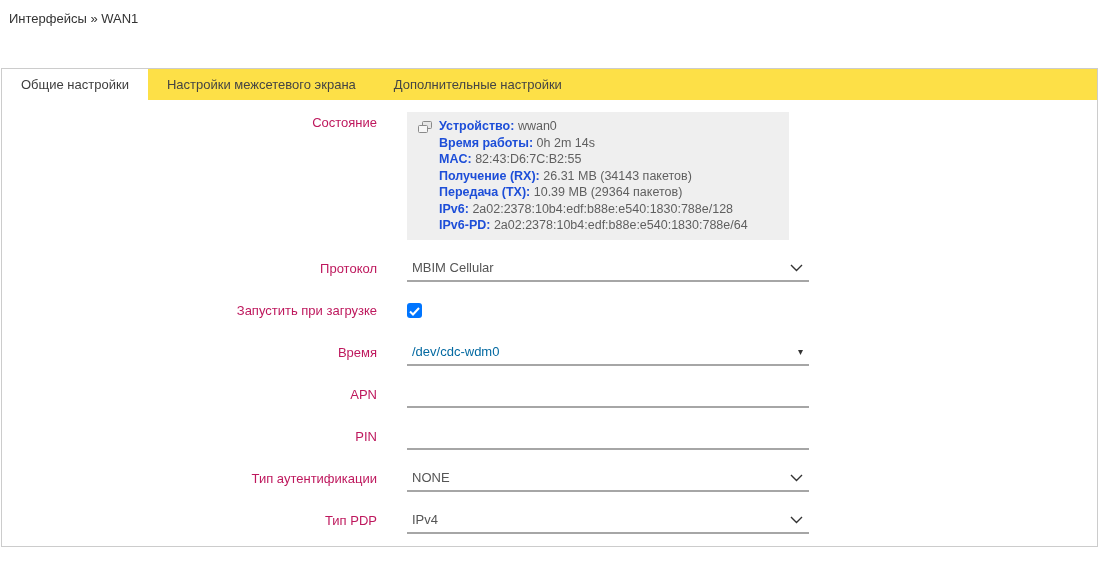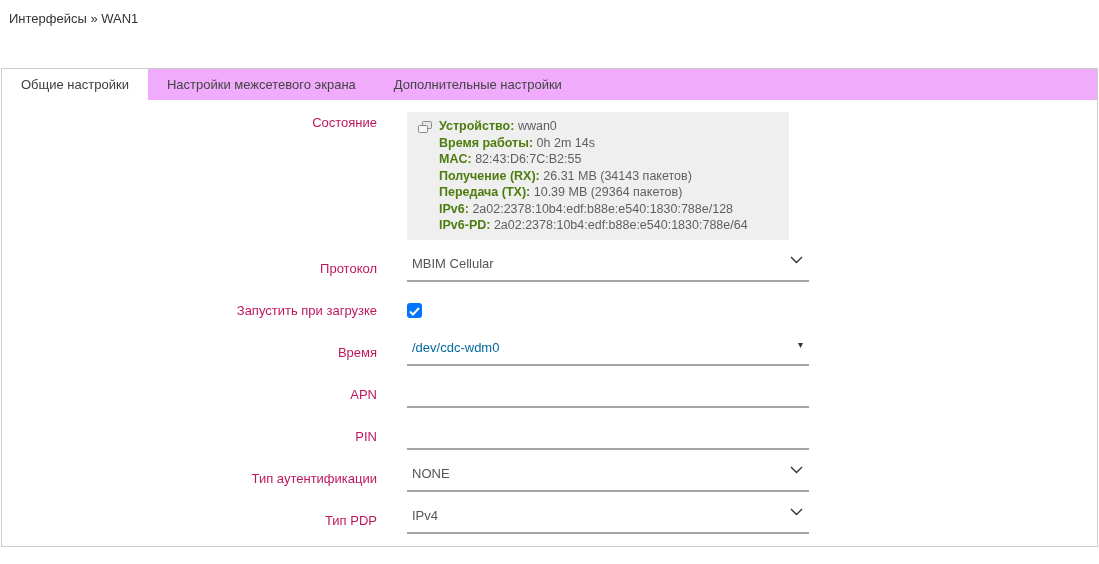--- a/index.html
+++ b/index.html
@@ -16,21 +16,21 @@
     font-size: 13px;
     color: #333333;
   }
   .panel {
     margin: 0 1px;
     border: 1px solid #cccccc;
     background: #ffffff;
   }
   .tabbar {
     display: flex;
-    background: #f0abfc;
+    background: #fde047;
     height: 31px;
   }
   .tab {
     padding: 0 19px;
     display: flex;
     align-items: center;
     font-size: 13px;
     color: #444444;
     cursor: pointer;
     white-space: nowrap;
@@ -55,26 +55,26 @@
     width: 382px;
     background: #efefef;
     padding: 6px 8px;
     font-size: 12.5px;
     line-height: 16.5px;
     color: #5f5f5f;
     display: flex;
     align-items: flex-start;
   }
   .status-icon { margin: 2px 6px 0 2px; flex: 0 0 auto; }
-  .status-line .k { font-weight: bold; color: #4d7c0f; }
+  .status-line .k { font-weight: bold; color: #1d4ed8; }
   .select-box {
     height: 26px;
     border-bottom: 2px solid #a6a6a6;
     display: flex;
-    align-items: flex-start;
+    align-items: center;
     justify-content: space-between;
     font-size: 13px;
     color: #555555;
     padding: 0 6px 0 5px;
     cursor: pointer;
   }
   .select-box .muted { color: #0369a1; }
   .chevron-wrap { display: flex; align-items: center; }
   .triangle { font-size: 10px; color: #333333; line-height: 1; }
   .input-line {

